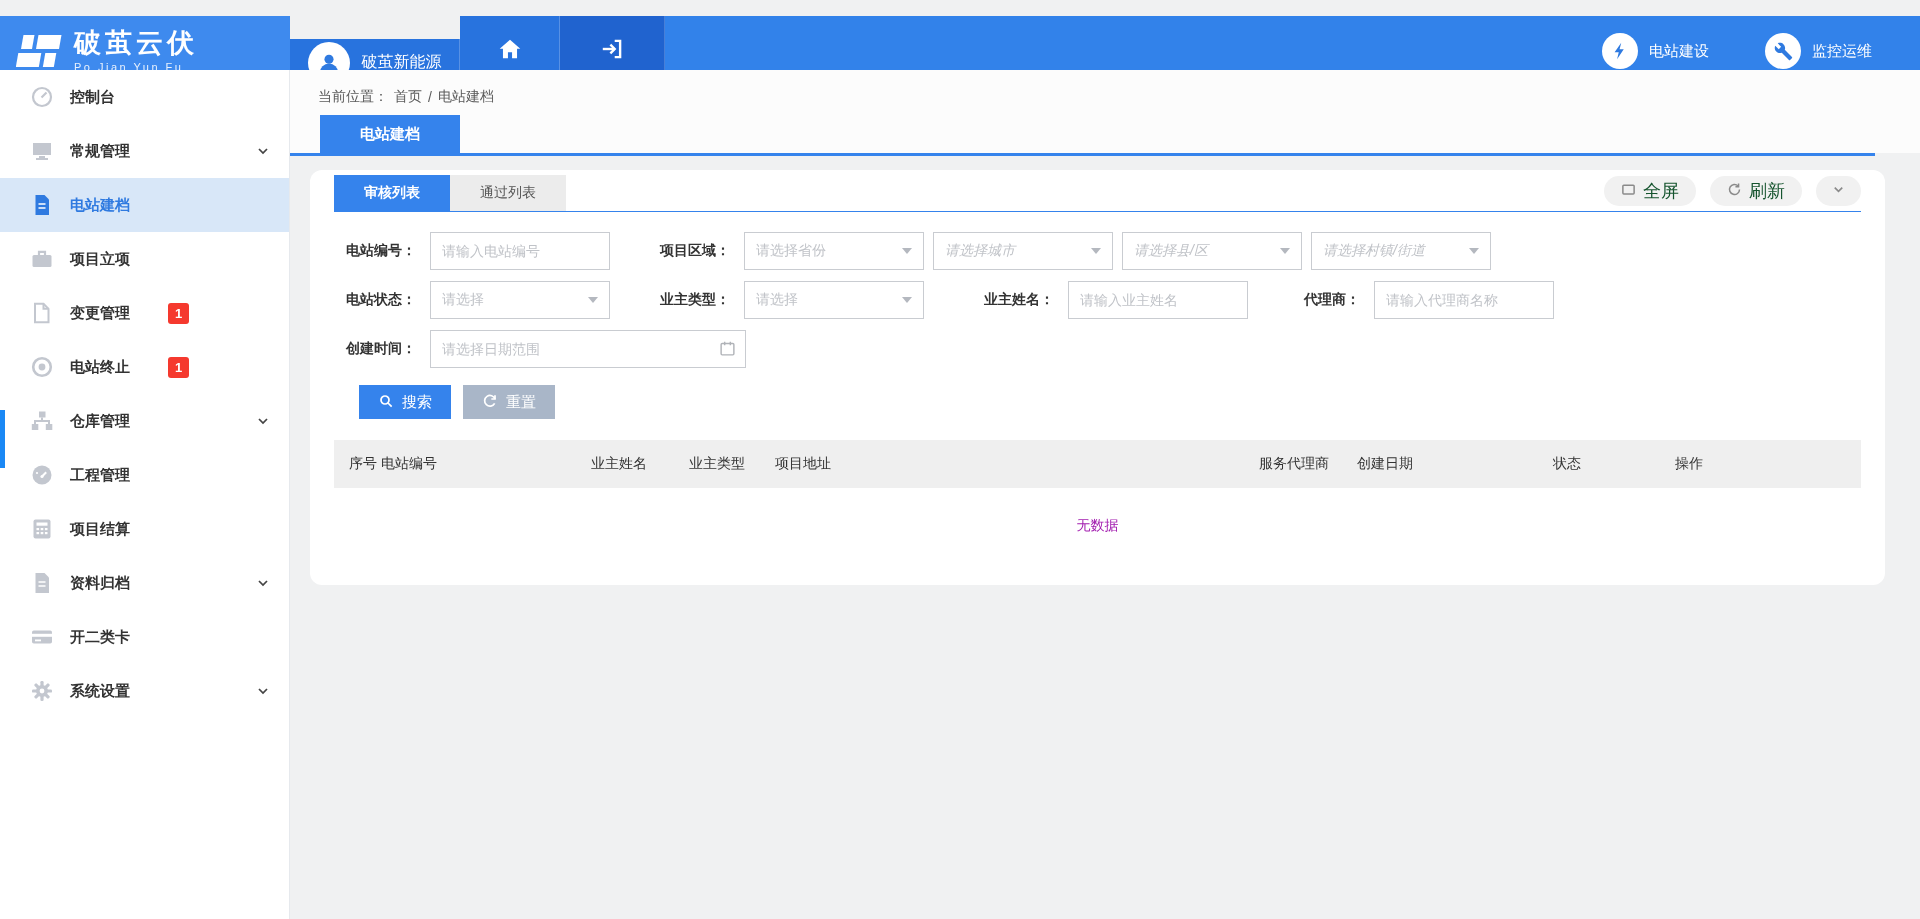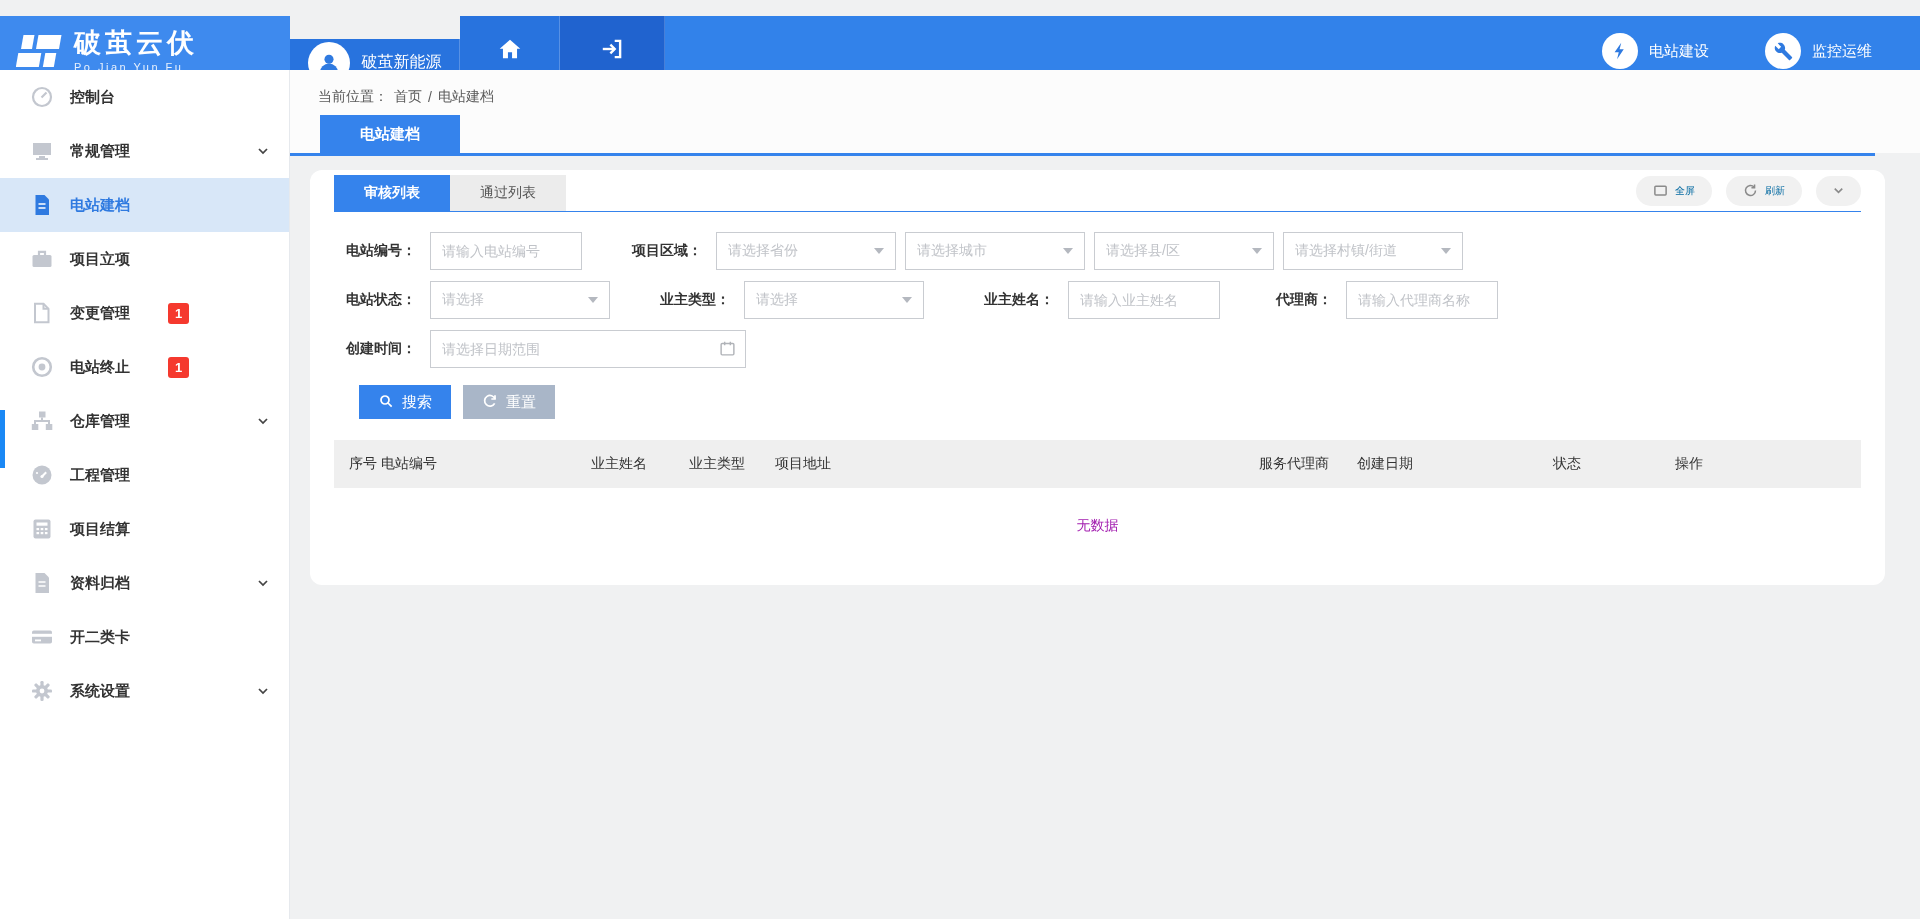--- a/index.html
+++ b/index.html
@@ -43,33 +43,33 @@
   .blue-line { height:3px; width:1585px; background:#3583ec; }
 
   .main { padding:14px 35px 0 20px; height:763px; }
   .panel { background:#fff; height:415px; padding:0 24px;border-radius:12px; }
   .panel-head { display:flex; align-items:flex-end; justify-content:space-between; height:42px; border-bottom:1px solid #3583ec; }
   .tabs { display:flex; }
   .tab { width:116px; height:36px; display:flex; align-items:center; justify-content:center; font-size:14px; cursor:pointer; }
   .tab.active { background:#3583ec; color:#fff; font-weight:bold; }
   .tab.inactive { background:#ececec; color:#555; }
   .toolbar { display:flex; align-items:center; gap:14px; margin-bottom:5px; }
-  .pill { height:30px; border-radius:16px; background:#f1f1f1; color:#0369a1; font-size:10px; display:flex; align-items:center; gap:7px; padding:0 17px; cursor:pointer; border:none; }
+  .pill { height:30px; border-radius:16px; background:#f1f1f1; color:#14532d; font-size:18px; display:flex; align-items:center; gap:7px; padding:0 17px; cursor:pointer; border:none; }
   .pill svg { color:#8a8a8a; }
 
   .filter-form { padding-top:20px; }
   .f-row { display:flex; align-items:center; height:38px; margin-bottom:11px; }
   .f-label { font-size:14px; font-weight:bold; color:#333; text-align:right; width:82px; flex:none; white-space:nowrap; }
   .f-label.w90 { width:96px; margin-left:34px; }
   .f-label.w72 { width:78px; margin-left:34px;text-align:right; }
   .gap32 { width:38px; flex:none; }
-  .f-input { height:38px; border:1px solid #c9ccd1; padding:0 11px; font-size:14px; color:#333; width:152px; background:#fff; outline:none; }
+  .f-input { height:38px; border:1px solid #c9ccd1; padding:0 11px; font-size:14px; color:#333; width:180px; background:#fff; outline:none; }
   .f-input::placeholder { color:#c0c3c8; }
   .f-select { height:38px; border:1px solid #c9ccd1; width:180px; display:flex; align-items:center; justify-content:space-between; padding:0 11px; color:#c0c3c8; font-size:14px; background:#fff; margin-left:14px; cursor:pointer; flex:none; }
-  .f-select.chain { margin-left:9px; }
+  .f-select.chain { margin-left:9px;font-style:italic; }
   .caret { width:0; height:0; border-left:5px solid transparent; border-right:5px solid transparent; border-top:6px solid #b4b8bf; }
   .date-wrap { position:relative; margin-left:14px; }
   .date-wrap .f-input { width:316px; padding-right:34px; margin:0; }
   .date-wrap .cal { position:absolute; right:10px; top:10px; color:#b0b3b8; }
   .f-input.ml14 { margin-left:14px; }
 
   .btn-row { display:flex; gap:12px; margin:17px 0 0 25px; }
   .btn { height:34px; padding:0 19px; display:flex; align-items:center; gap:8px; color:#fff; font-size:15px; border:none; cursor:pointer; }
   .btn.search { background:#3583ec; }
   .btn.reset { background:#a9b6c8; }

